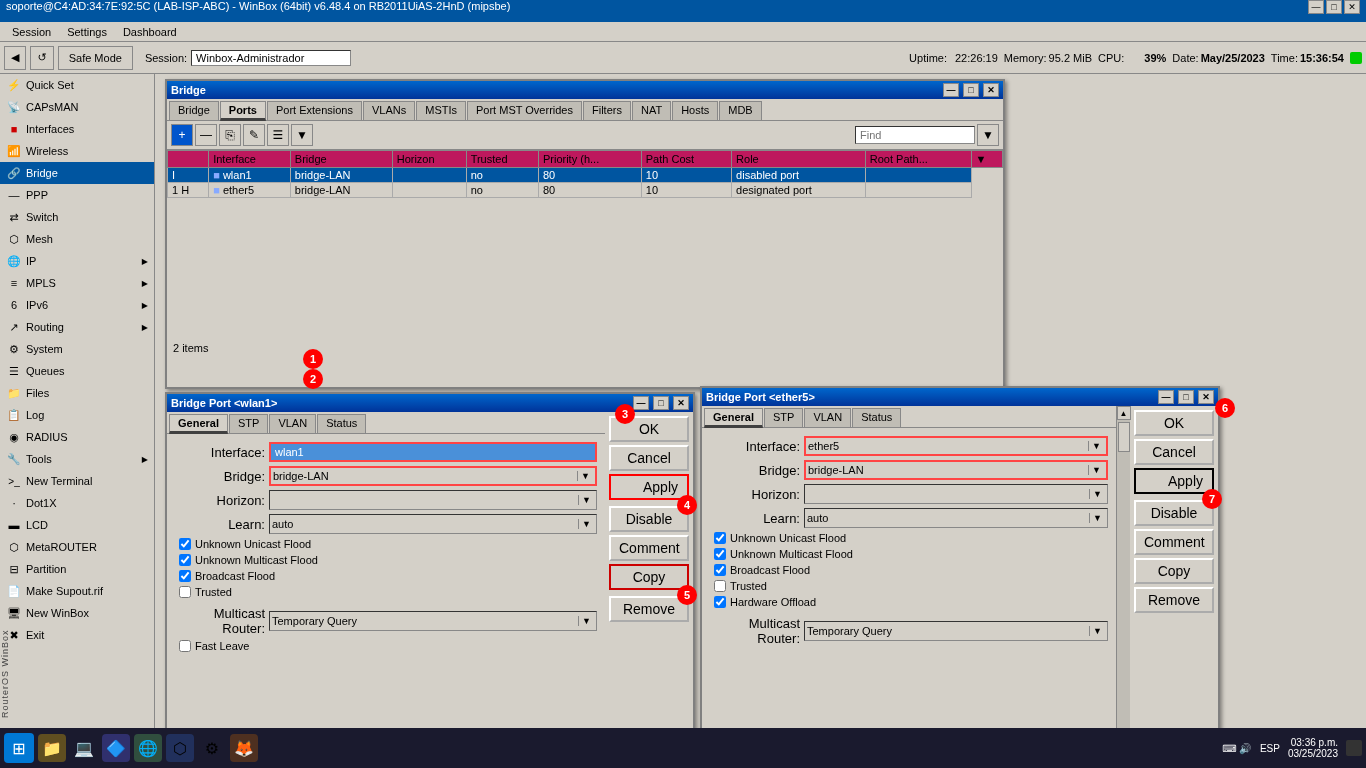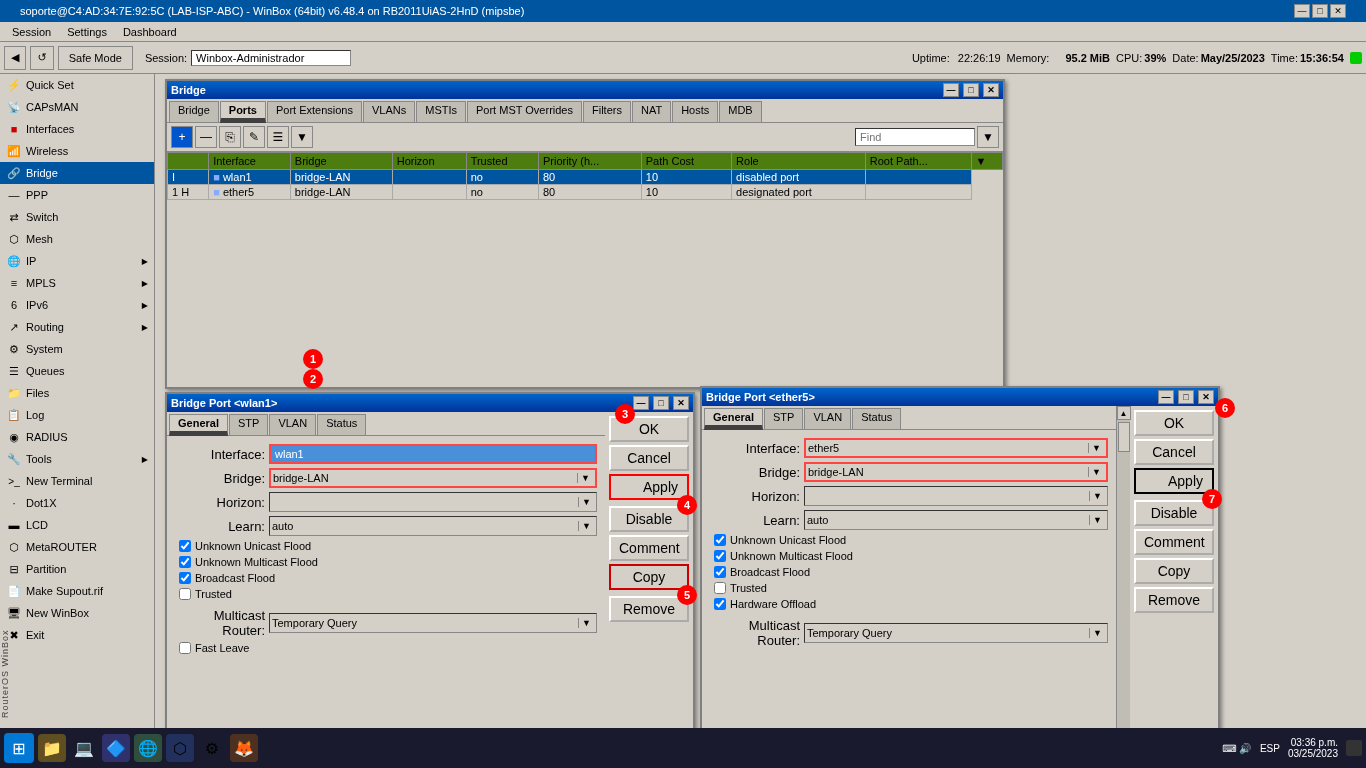--- a/index.html
+++ b/index.html
@@ -1,19 +1,19 @@
 <!DOCTYPE html>
 <html><head>
   <meta charset="utf-8">
   <style>
     * { box-sizing: border-box; margin: 0; padding: 0; }
     body { font-family: 'Segoe UI', Tahoma, sans-serif; font-size: 11px; background: #d4d0c8; width: 1366px; height: 768px; overflow: hidden; }
 
     
-    #titlebar { background: #0055a0; color: white; height: 22px; display: flex; align-items: center; justify-content: space-between; padding: 0 20px; font-size: 11px; }
+    #titlebar { background: #0055a0; color: white; height: 22px; display: flex; justify-content: space-between; padding: 0 6px; font-size: 11px; }
 
     
     #menubar { background: #d4d0c8; height: 20px; display: flex; align-items: center; padding: 0 4px; border-bottom: 1px solid #888; }
     #menubar span { padding: 2px 8px; cursor: pointer; font-size: 11px; }
 
     
     #toolbar { background: #d4d0c8; height: 32px; display: flex; align-items: center; padding: 0 4px; gap: 4px; border-bottom: 1px solid #888; }
     .toolbar-btn { background: #d4d0c8; border: 1px solid #888; padding: 2px 6px; cursor: pointer; font-size: 11px; height: 24px; display: flex; align-items: center; }
     #safe-mode-btn { background: #d4d0c8; border: 1px solid #888; padding: 2px 10px; cursor: pointer; font-size: 11px; }
     #session-label { font-size: 11px; margin-left: 8px; }
@@ -37,31 +37,31 @@
 
     
     .win-outer { position: absolute; background: #d4d0c8; border: 2px solid #808080; box-shadow: 2px 2px 4px rgba(0,0,0,0.4); }
     .win-titlebar { background: linear-gradient(to bottom, #0066cc, #003399); color: white; height: 18px; display: flex; align-items: center; padding: 0 4px; font-size: 11px; font-weight: bold; gap: 4px; }
     .win-titlebar .win-title { flex: 1; }
     .win-ctrl { cursor: pointer; width: 16px; height: 14px; border: 1px solid #888; background: #d4d0c8; color: black; font-size: 9px; display: flex; align-items: center; justify-content: center; }
 
     
     .tab-bar { display: flex; background: #d4d0c8; border-bottom: 1px solid #888; padding: 2px 2px 0; gap: 1px; }
     .tab { padding: 2px 8px; border: 1px solid #888; border-bottom: none; background: #c0bdb5; cursor: pointer; font-size: 11px; }
-    .tab.active { background: #d4d0c8; border-bottom: 5px solid #404040; margin-bottom: -1px; font-weight: bold; }
+    .tab.active { background: #d4d0c8; border-bottom: 3px solid #404040; margin-bottom: -1px; font-weight: bold; }
 
     
     .win-toolbar { display: flex; align-items: center; padding: 3px 4px; gap: 2px; background: #d4d0c8; border-bottom: 1px solid #888; }
     .win-toolbar-btn { background: #d4d0c8; border: 1px solid #888; width: 22px; height: 22px; cursor: pointer; display: flex; align-items: center; justify-content: center; font-size: 12px; }
     .win-toolbar-btn.blue { background: #0055cc; color: white; }
     .win-find { margin-left: auto; border: 1px inset #888; padding: 2px 4px; font-size: 11px; width: 120px; }
 
     
     .win-table { width: 100%; border-collapse: collapse; font-size: 11px; }
-    .win-table th { background: #4d7c0f; border: 1px solid #888; padding: 2px 4px; text-align: left; font-weight: normal; white-space: nowrap; }
+    .win-table th { background: #be185d; border: 1px solid #888; padding: 2px 4px; text-align: left; font-weight: normal; white-space: nowrap; }
     .win-table td { border: 1px solid #aaa; padding: 1px 4px; white-space: nowrap; }
     .win-table tr.selected td { background: #0055a0; color: white; }
     .table-wrapper { overflow: auto; }
 
     
     .form-area { padding: 8px; }
     .form-row { display: flex; align-items: center; margin-bottom: 4px; gap: 4px; }
     .form-label { width: 90px; text-align: right; font-size: 13px; flex-shrink: 0; }
     .form-input { flex: 1; border: 1px inset #888; padding: 2px 4px; font-size: 11px; height: 20px; }
     .form-input.highlighted { background: #4a90d9; color: white; }
@@ -108,22 +108,22 @@
 </div>
 
 <div id="toolbar">
   <button class="toolbar-btn">◀</button>
   <button class="toolbar-btn">↺</button>
   <button class="toolbar-btn" id="safe-mode-btn">Safe Mode</button>
   <span id="session-label">Session:</span>
   <input id="session-input" value="Winbox-Administrador" readonly="" style="">
   <div id="status-right">
     <span>Uptime:<span style="font-weight:normal;margin-left:8px;">22:26:19</span></span>
-    <span>Memory:<span style="font-weight:bold;margin-left:16px;">95.2 MiB</span></span>
-    <span>CPU:<span style="font-weight:bold;margin-left:2px;text-align:right;">39%</span></span>
+    <span>Memory:<span style="font-weight:normal;margin-left:2px;">95.2 MiB</span></span>
+    <span>CPU:<span style="font-weight:bold;margin-left:20px;text-align:right;">39%</span></span>
     <span>Date:<span style="font-weight:bold;margin-left:2px;">May/25/2023</span></span>
     <span>Time:<span style="font-weight:bold;margin-left:2px;margin-top:40px;">15:36:54</span></span>
     <div id="green-dot"></div>
   </div>
 </div>
 
 <div id="main">
 
   <div id="sidebar">
     <div class="sidebar-item">
@@ -305,20 +305,21 @@
               <td></td>
               <td>no</td>
               <td>80</td>
               <td>10</td>
               <td>designated port</td>
               <td></td>
             </tr>
           </tbody>
         </table>
       </div>
+      <div style="padding:2px 6px;font-size:11px;">2 items</div>
     </div>
 
     <div style="position:absolute;left:148px;top:275px;z-index:20;">
       <div class="num-badge" style="width:20px;height:20px;font-size:11px;background:red;border-radius:50%;color:white;display:flex;align-items:center;justify-content:center;font-weight:bold;">1</div>
     </div>
 
     <div style="position:absolute;left:148px;top:295px;z-index:20;">
       <div class="num-badge" style="width:20px;height:20px;font-size:11px;background:red;border-radius:50%;color:white;display:flex;align-items:center;justify-content:center;font-weight:bold;">2</div>
     </div>
 

